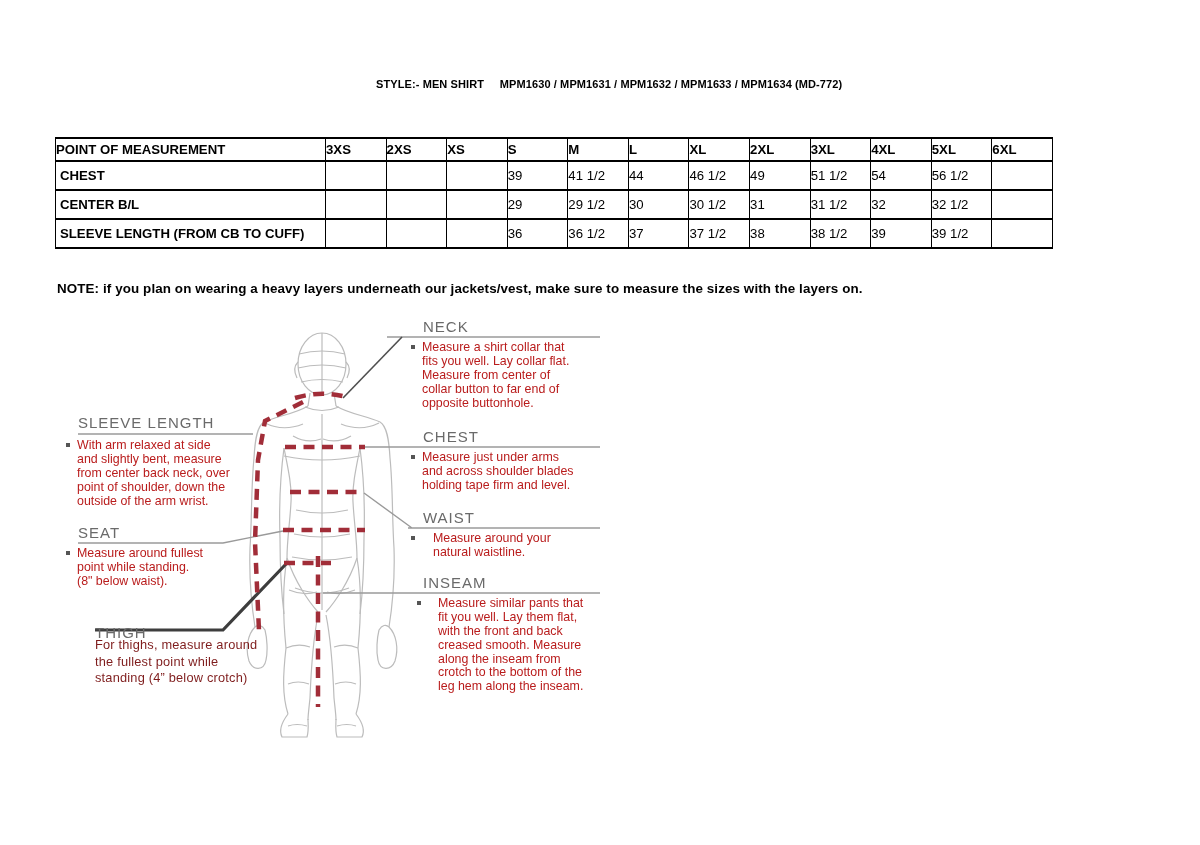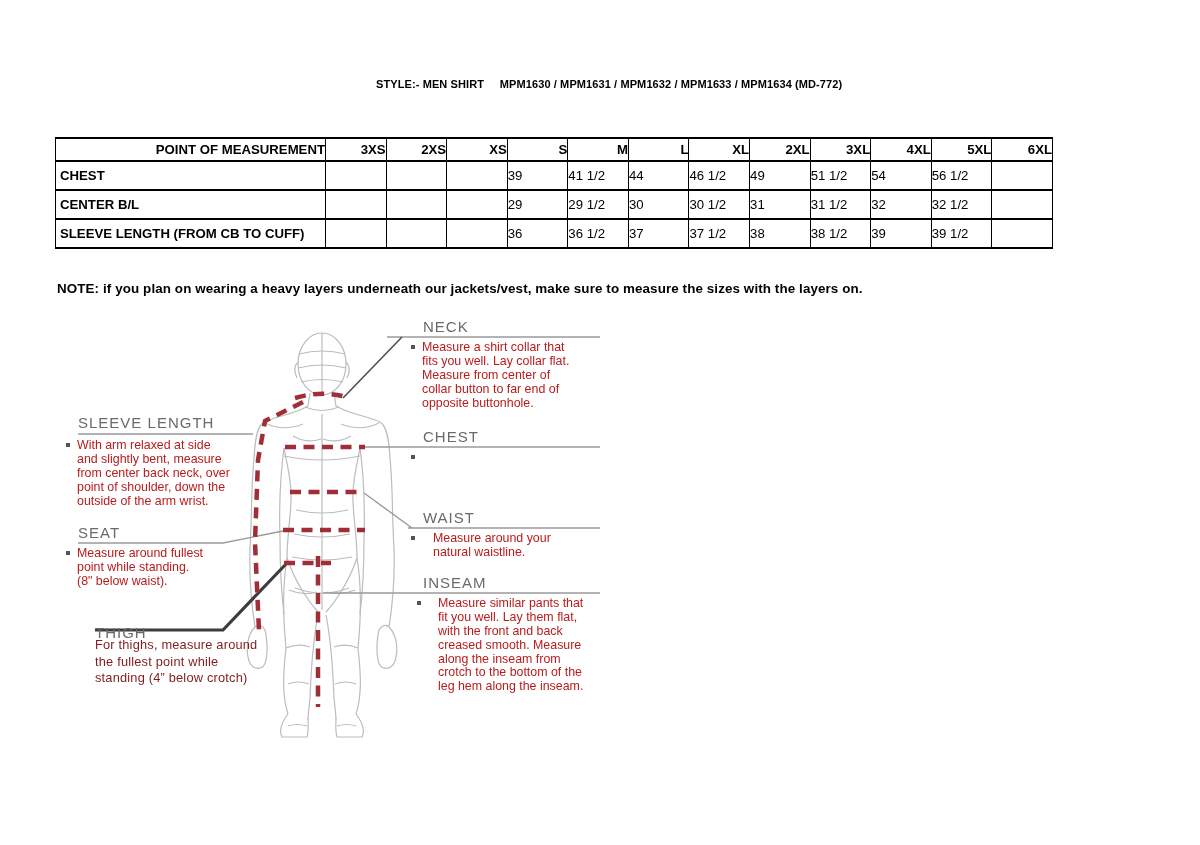--- a/index.html
+++ b/index.html
@@ -13,21 +13,21 @@
   }
   table.size-table {
     position:absolute; left:55px; top:137px; width:998px;
     border-collapse:collapse; table-layout:fixed;
   }
   table.size-table th, table.size-table td {
     border:1.5px solid #000; border-top-width:2px; border-bottom-width:2px;
     font-size:13.2px; padding:0; overflow:hidden; white-space:nowrap;
     background:#fff;
   }
-  table.size-table thead th { height:21px; font-weight:bold; text-align:right; }
+  table.size-table thead th { height:21px; font-weight:bold; text-align:left; }
   table.size-table tbody tr { height:29px; }
   table.size-table tbody th { text-align:left; padding-left:4px; font-weight:bold; }
   table.size-table tbody td { text-align:left; font-weight:normal; }
   .note {
     position:absolute; left:57px; top:281px;
     font-size:13.4px; font-weight:bold; letter-spacing:0.1px;
   }
   .diagram-svg { position:absolute; left:55px; top:310px; width:560px; height:440px; }
   .guide-heading {
     position:absolute; font-size:15px; letter-spacing:1px; color:#6a6a6a;
@@ -199,20 +199,23 @@
     <span class="desc-text">Measure a shirt collar that
 fits you well. Lay collar flat.
 Measure from center of
 collar button to far end of
 opposite buttonhole.</span>
   </div>
 
   <div class="guide-heading" style="left:423px; top:428px;">CHEST</div>
   <div class="guide-desc" style="left:411px; top:451px; width:190px;">
     <span class="sq"></span>
+    <span class="desc-text">Measure just under arms
+and across shoulder blades
+holding tape firm and level.</span>
   </div>
 
   <div class="guide-heading" style="left:423px; top:509px;">WAIST</div>
   <div class="guide-desc" style="left:411px; top:532px; width:190px;gap:18px;">
     <span class="sq"></span>
     <span class="desc-text">Measure around your
 natural waistline.</span>
   </div>
 
   <div class="guide-heading" style="left:423px; top:574px;">INSEAM</div>

